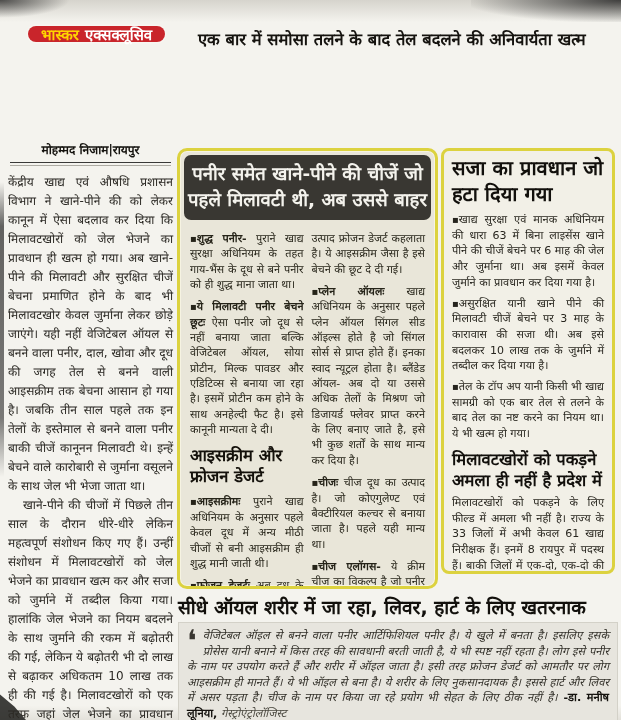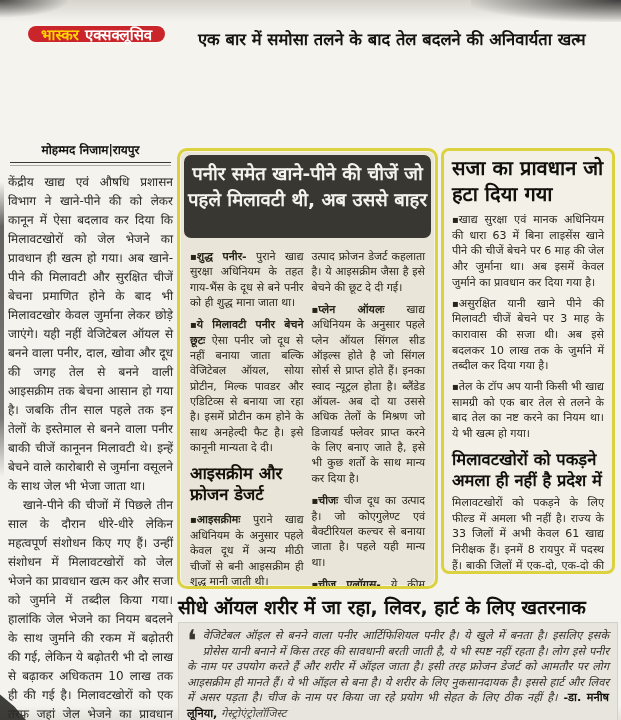--- a/index.html
+++ b/index.html
@@ -48,21 +48,21 @@
   .body-text.p2{text-indent:15px;margin-top:0;}
 
   
   .mid-box{
     position:absolute;left:177px;top:148px;width:261px;height:441px;
     border:3px solid #dcd23f;border-radius:10px;background:#e9e6d9;
     box-sizing:border-box;overflow:hidden;box-shadow:inset 0 0 0 1px #f6f3e2;
   }
   .mid-heading{
     margin:4px;background:#393732;border-radius:7px;color:#f3f2ec;
-    text-align:center;font-weight:700;font-size:18.5px;line-height:26px;padding:6px 2px 25px 2px;
+    text-align:center;font-weight:700;font-size:18.5px;line-height:26px;padding:6px 2px 7px 2px;
   }
   .mid-cols{display:flex;padding:0 6px;}
   .mcol{width:50%;padding:0 4px;font-size:10.9px;line-height:15.35px;text-align:justify;color:#262419;}
   .item{margin:7px 0 0 0;}
   .bullet-sq{display:inline-block;}
   .bullet-sq::before{content:"▪ ";font-size:10px;}
   .ttl{font-weight:700;}
   .mid-subheading{font-weight:700;font-size:16.5px;line-height:20.5px;color:#14110b;margin-top:9px;text-align:left;}
   .lead{margin:7px 0 0 0;}
 

